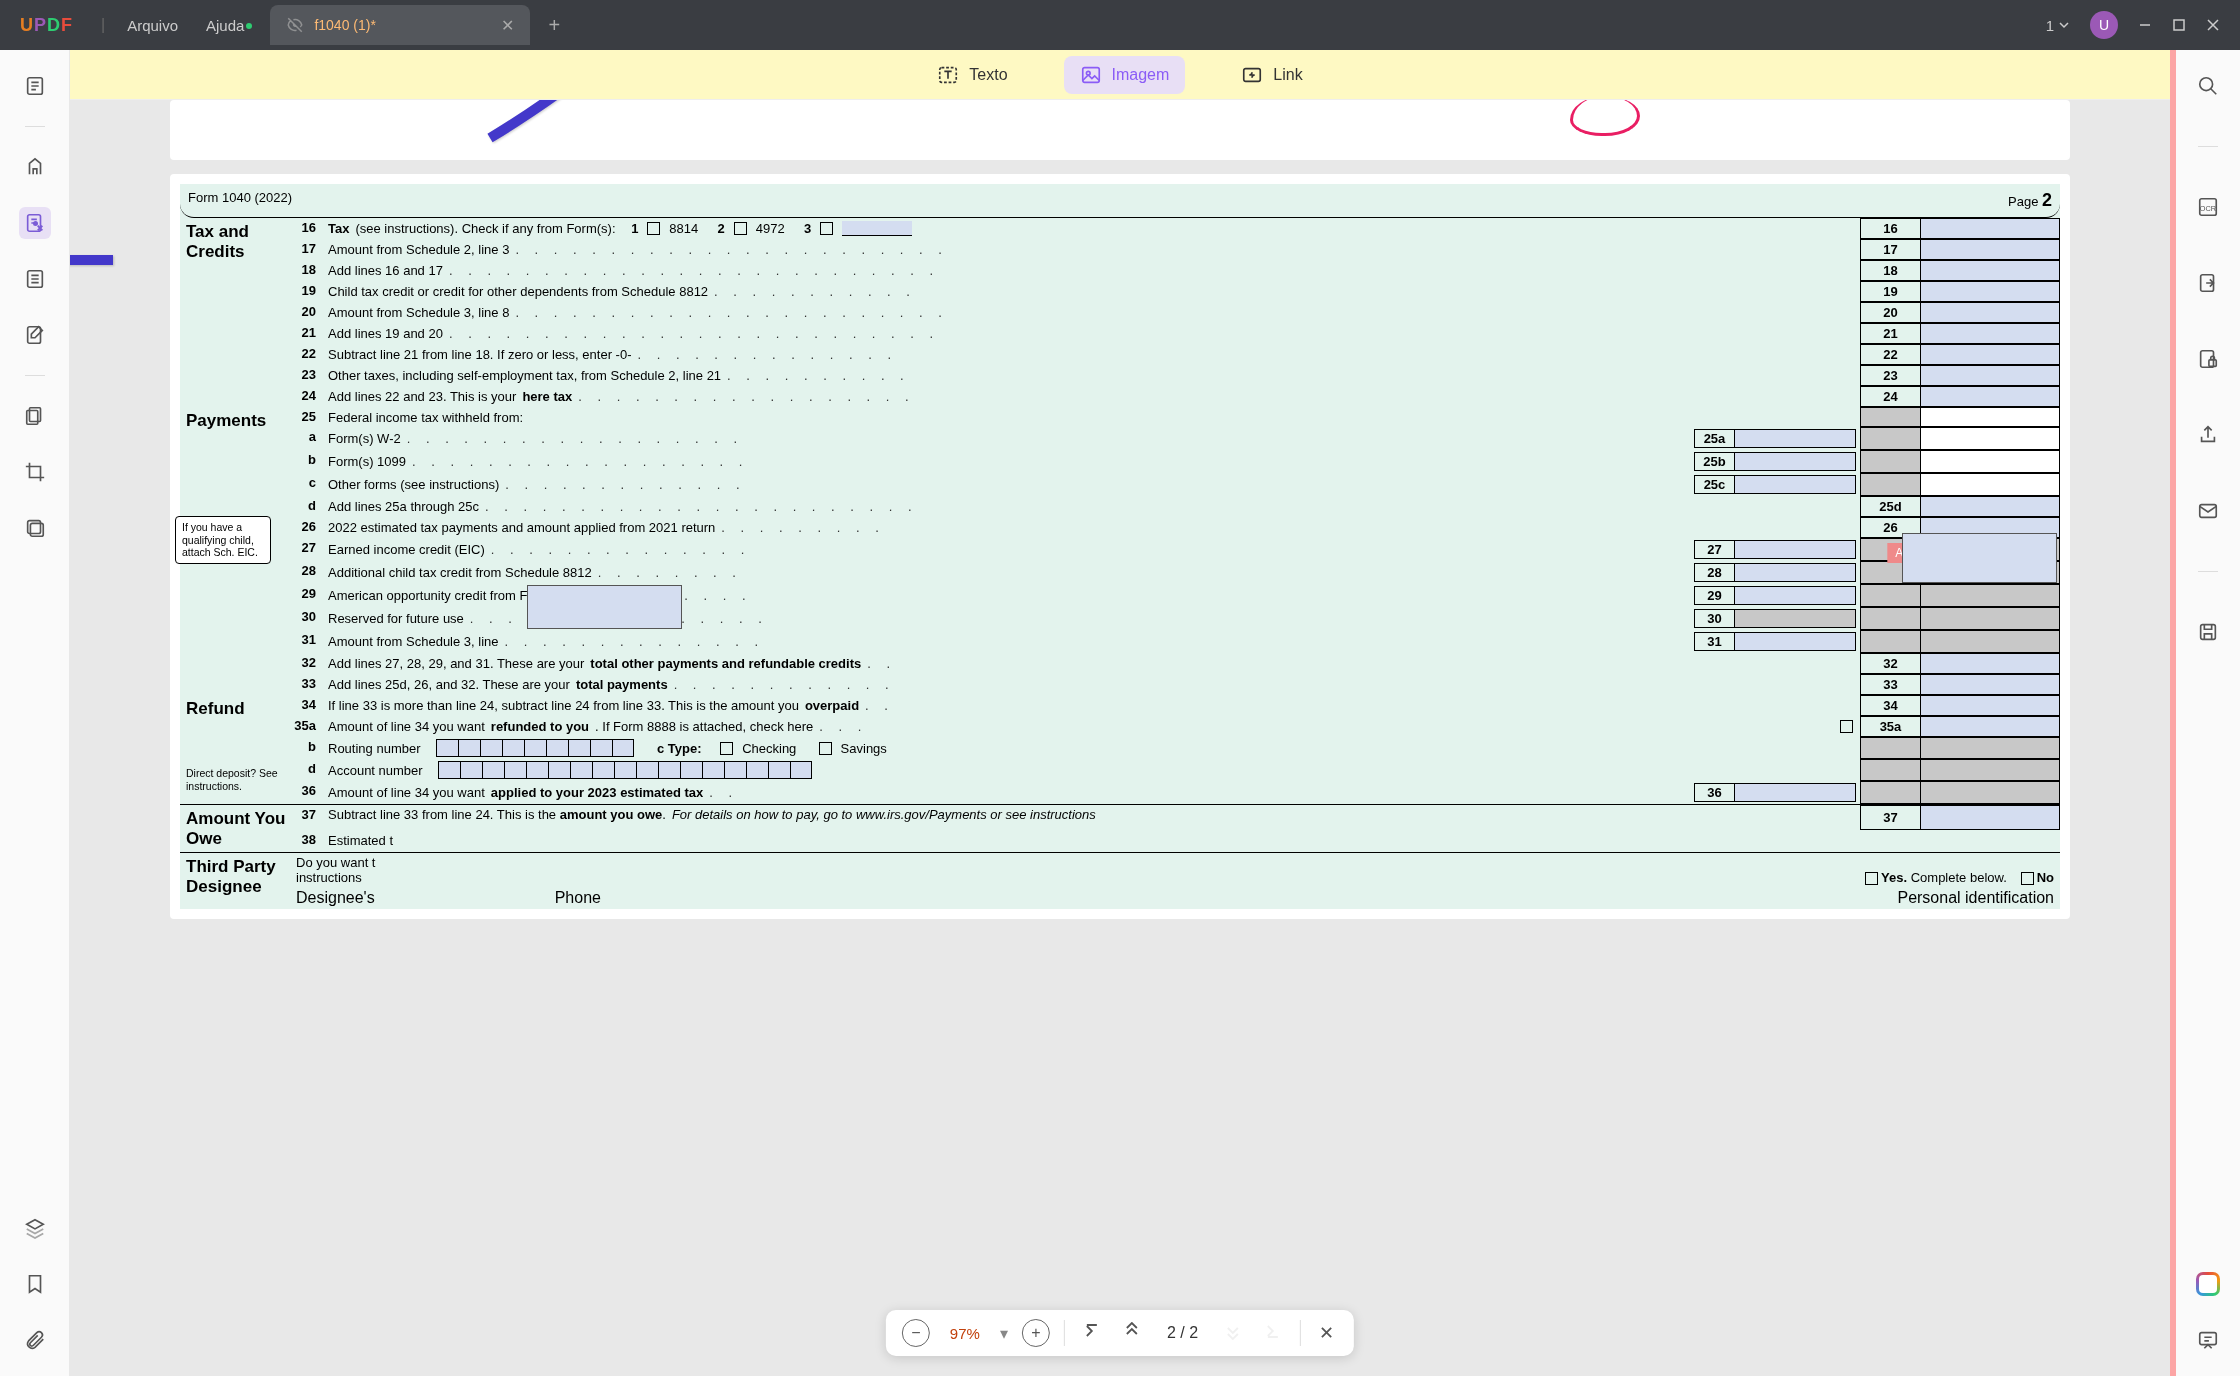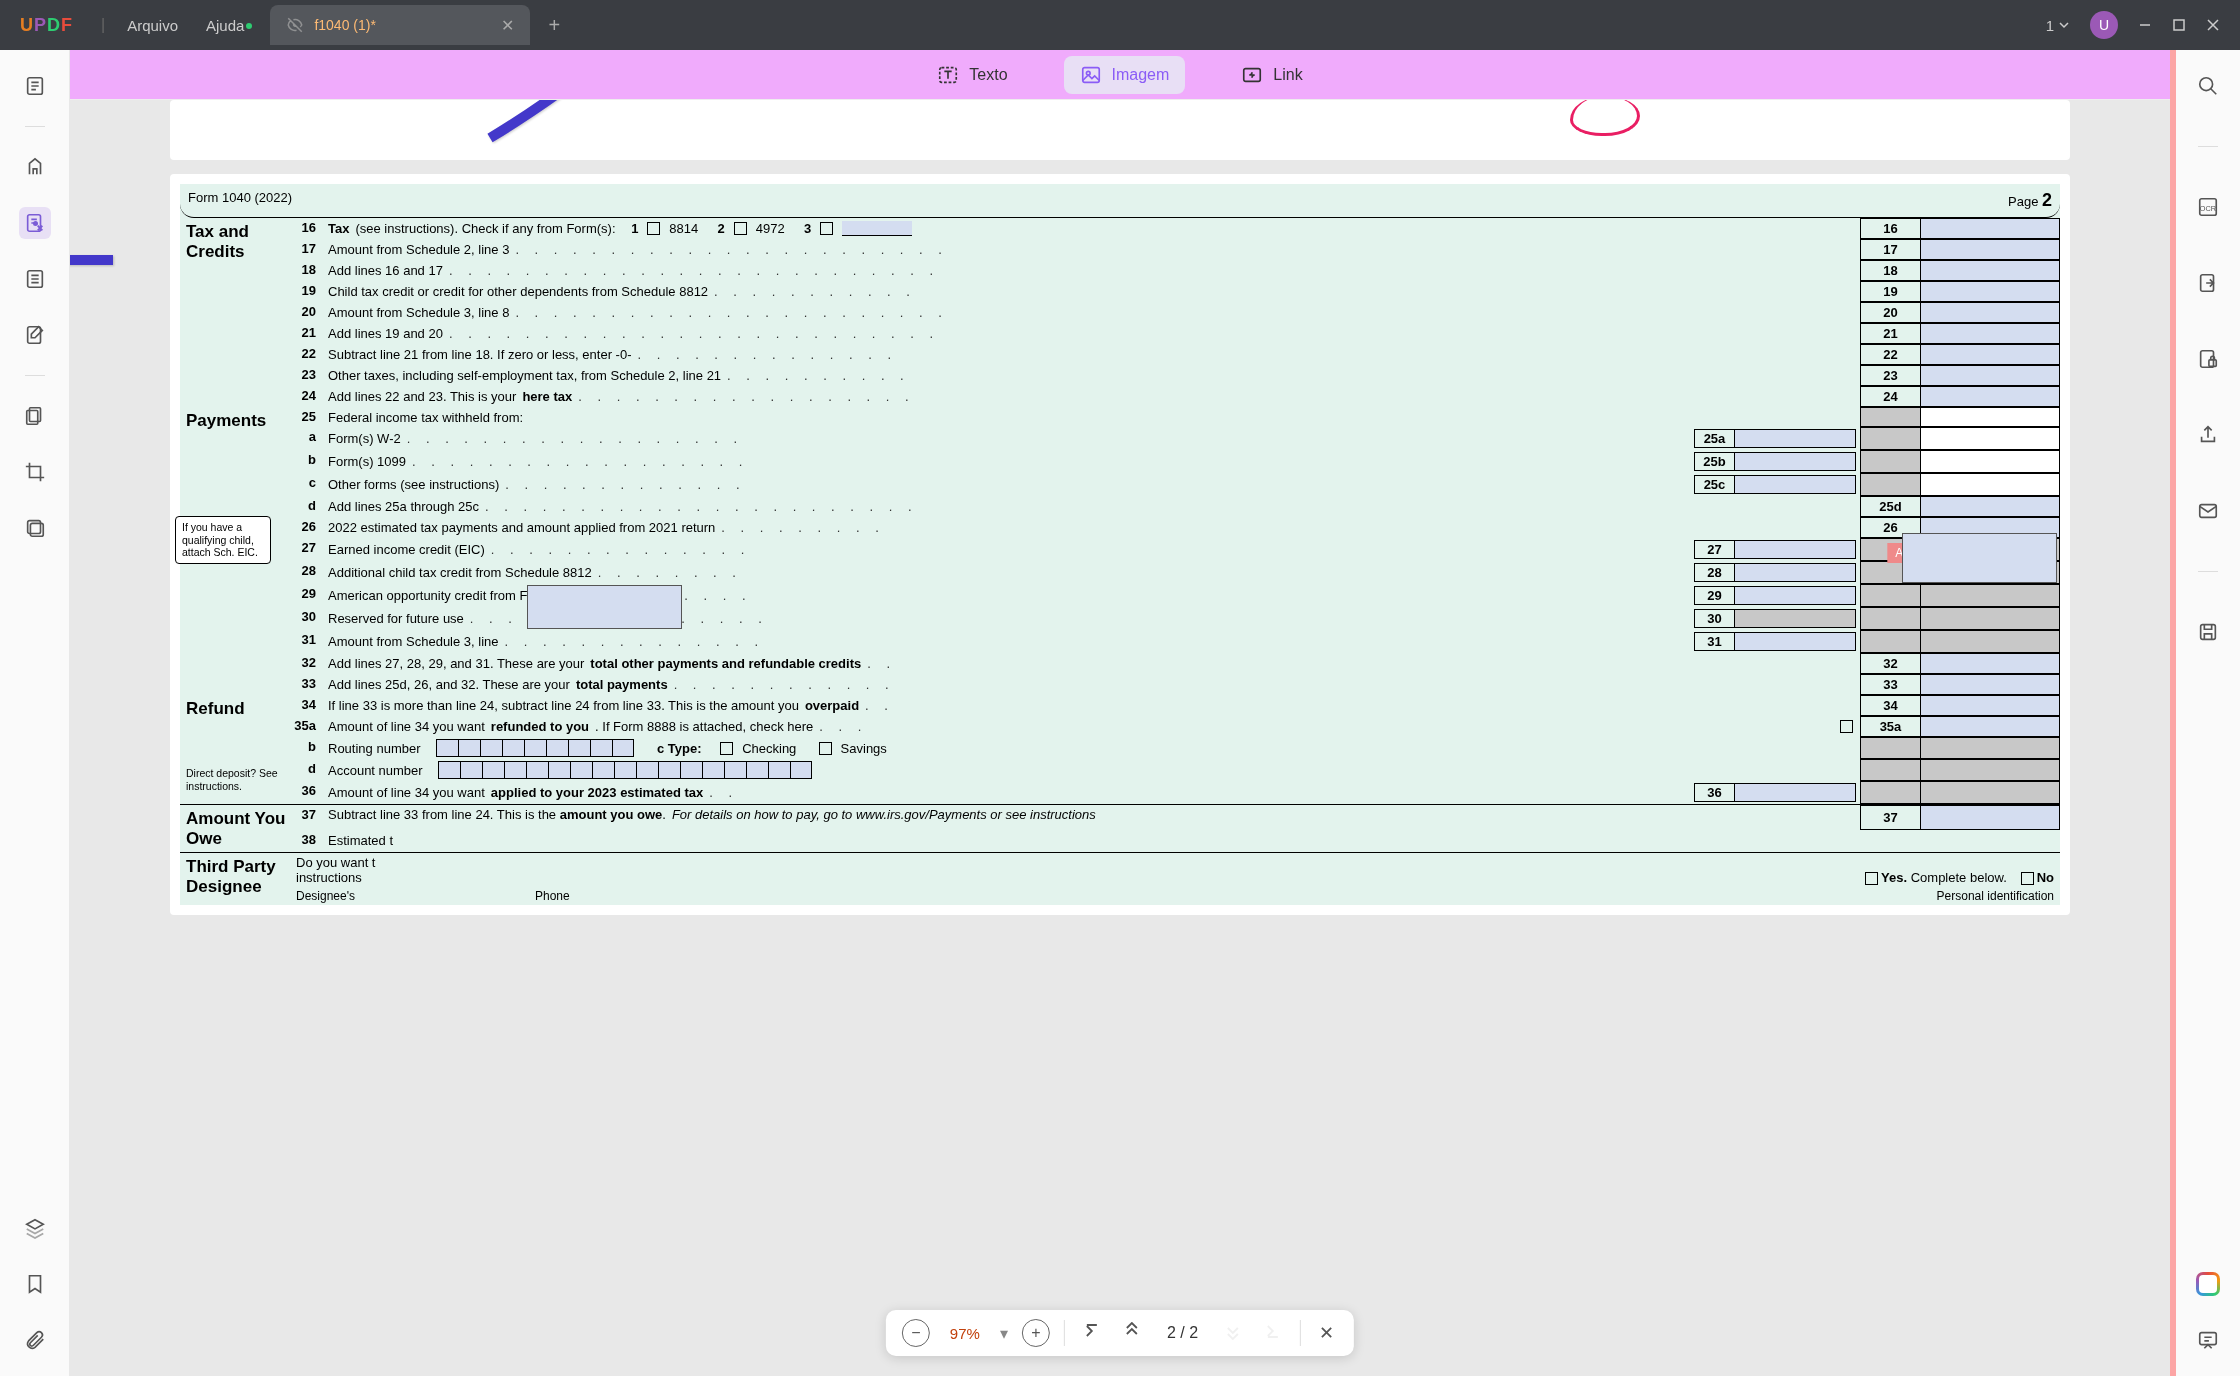--- a/index.html
+++ b/index.html
@@ -24,21 +24,21 @@
 .sidebar-left, .sidebar-right { width: 70px; background: #fafafa; display: flex; flex-direction: column; align-items: center; padding: 20px 0; gap: 24px; }
 .sidebar-left { border-right: 1px solid #e8e8e8; }
 .sidebar-right { border-left: 6px solid #fca5a5; gap: 44px; }
 .sidebar-icon { width: 32px; height: 32px; display: flex; align-items: center; justify-content: center; cursor: pointer; border-radius: 6px; color: #555; }
 .sidebar-icon.active { background: #e8e0f5; color: #7b5cd6; }
 .sidebar-icon.dot::before { content:''; position: absolute; left: 14px; width: 5px; height: 5px; background: #7b5cd6; border-radius: 50%; }
 .sidebar-bottom { margin-top: auto; display: flex; flex-direction: column; gap: 24px; align-items: center; }
 .sidebar-sep { width: 20px; height: 1px; background: #ddd; }
 
 .main { flex: 1; display: flex; flex-direction: column; background: #e8e8e8; overflow: hidden; }
-.toolbar { height: 50px; background: #f0abfc; display: flex; align-items: center; justify-content: center; gap: 40px; border-bottom: 1px solid #eee; }
+.toolbar { height: 50px; background: #fef9c3; display: flex; align-items: center; justify-content: center; gap: 40px; border-bottom: 1px solid #eee; }
 .tool-btn { display: flex; align-items: center; gap: 10px; padding: 8px 16px; border-radius: 8px; cursor: pointer; font-size: 16px; color: #333; }
 .tool-btn.active { background: #e8dff5; color: #8b5cf6; }
 .tool-icon { width: 22px; height: 22px; }
 
 .canvas { flex: 1; overflow: auto; padding: 0 100px 60px; position: relative; }
 .page-prev { background: #fff; height: 60px; margin-bottom: 14px; border-radius: 4px; position: relative; }
 .blob { position: absolute; top: -4px; right: 430px; width: 70px; height: 40px; border: 3px solid #e91e63; border-radius: 50% 50% 50% 45% / 60% 50% 50% 40%; border-top: none; }
 .arrow { position: absolute; }
 .arrow svg { filter: drop-shadow(1px 1px 1px rgba(0,0,0,0.2)); }
 
@@ -526,21 +526,21 @@
                 <div></div>
                 <div></div>
             </div>
 
             <div class="form-grid" style="border-top:1px solid #000;">
                 <div class="section-label" style="grid-row: span 2;">Third Party Designee</div>
               <div style="grid-column: span 4; padding:2px 6px; display:flex; justify-content:space-between;">
                   <span><span>Do you want t</span><br><span>instructions</span></span>
                   <span style="align-self:flex-end;"><span class="cbox"></span><b>Yes.</b><span> Complete below.</span>&nbsp;&nbsp;&nbsp;<span class="cbox"></span><b>No</b></span>
                 </div>
-              <div style="grid-column: span 4; padding:2px 6px; display:flex; gap:180px; font-size:12px;">
+              <div style="grid-column: span 4; padding:2px 6px; display:flex; gap:180px; font-size:16px;">
                   <span>Designee's</span>
                   <span>Phone</span>
                   <span style="margin-left:auto;">Personal identification</span>
                 </div>
             </div>
           </div>
         </div>
       </div>
 
       <div class="bottom-bar">

